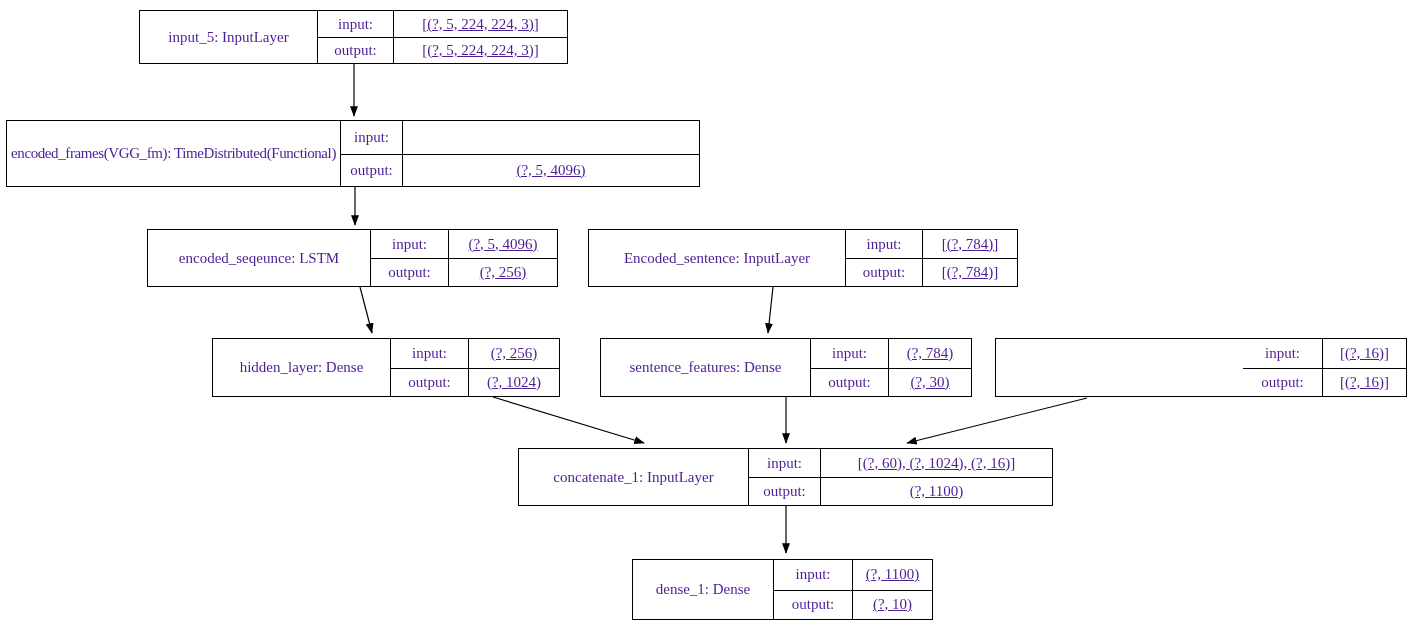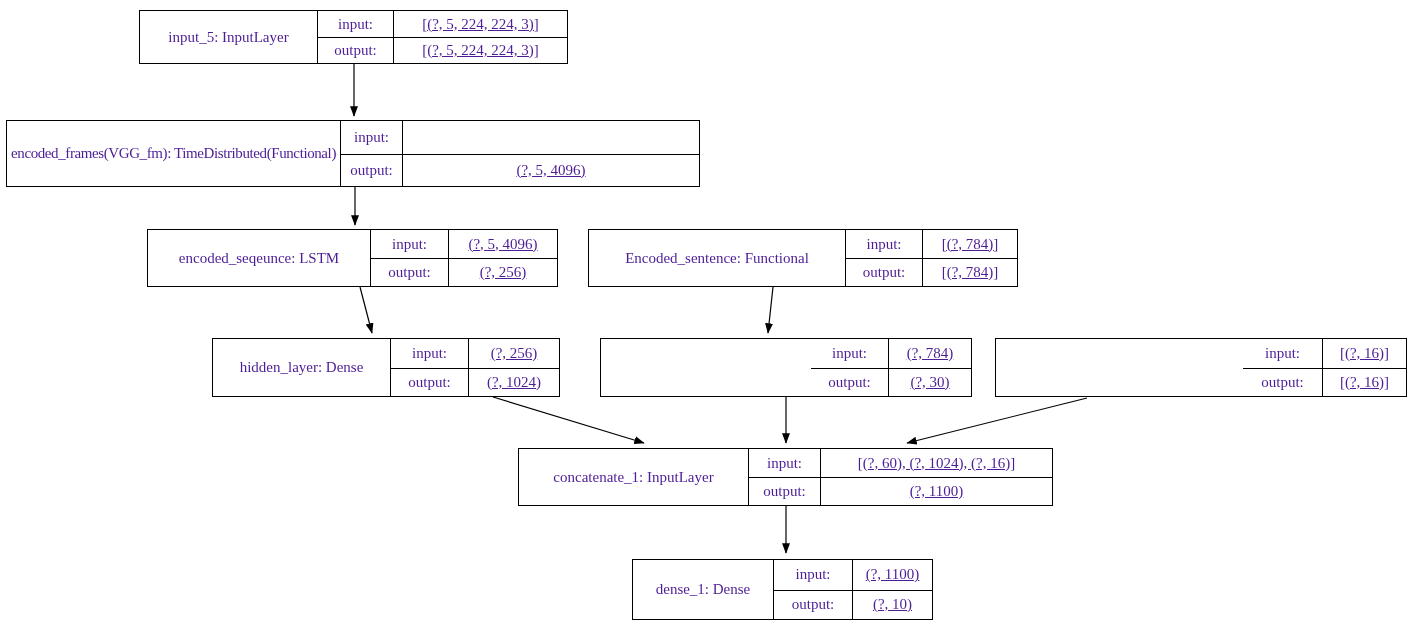--- a/index.html
+++ b/index.html
@@ -85,36 +85,37 @@
 
   <div class="node" style="left:147px;top:229px;width:411px;height:58px;grid-template-columns:223px 78px 1fr;">
     <div class="lbl">encoded_seqeunce: LSTM</div>
     <div class="k r1">input:</div>
     <div class="v r1">(?, 5, 4096)</div>
     <div class="k r2">output:</div>
     <div class="v r2">(?, 256)</div>
   </div>
 
   <div class="node" style="left:588px;top:229px;width:430px;height:58px;grid-template-columns:257px 77px 1fr;">
-    <div class="lbl">Encoded_sentence: Functional</div>
+    <div class="lbl">Encoded_sentence: InputLayer</div>
     <div class="k r1">input:</div>
     <div class="v r1">[(?, 784)]</div>
     <div class="k r2">output:</div>
     <div class="v r2">[(?, 784)]</div>
   </div>
 
   <div class="node" style="left:212px;top:338px;width:348px;height:59px;grid-template-columns:178px 78px 1fr;">
     <div class="lbl">hidden_layer: Dense</div>
     <div class="k r1">input:</div>
     <div class="v r1">(?, 256)</div>
     <div class="k r2">output:</div>
     <div class="v r2">(?, 1024)</div>
   </div>
 
   <div class="node" style="left:600px;top:338px;width:372px;height:59px;grid-template-columns:210px 78px 1fr;">
+    <div class="lbl">sentence_features: Dense</div>
     <div class="k r1">input:</div>
     <div class="v r1">(?, 784)</div>
     <div class="k r2">output:</div>
     <div class="v r2">(?, 30)</div>
   </div>
 
   <div class="node" style="left:995px;top:338px;width:412px;height:59px;grid-template-columns:247px 80px 1fr;">
     <div class="k r1">input:</div>
     <div class="v r1">[(?, 16)]</div>
     <div class="k r2">output:</div>

